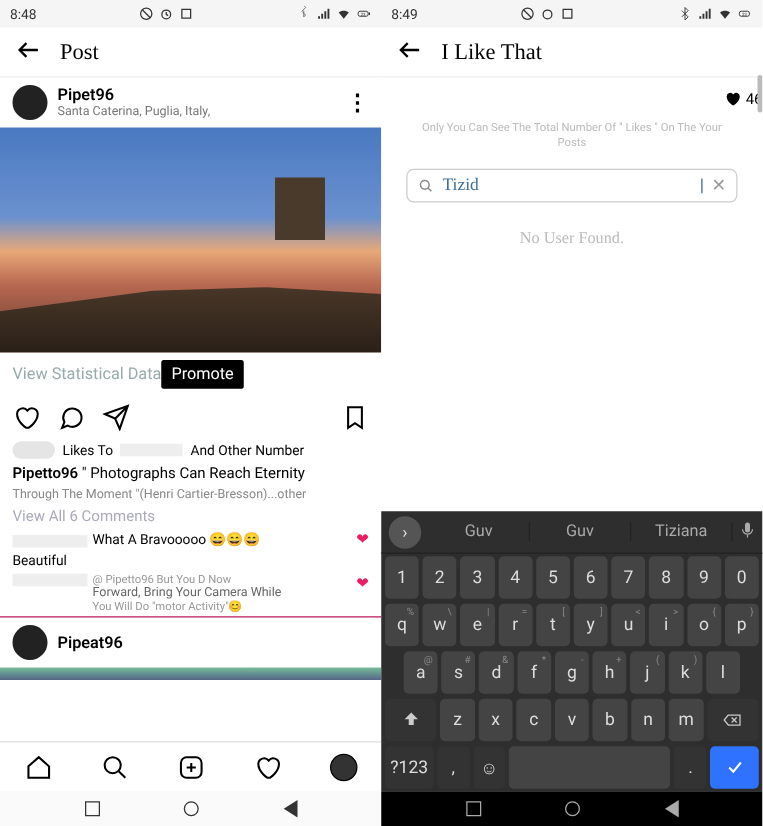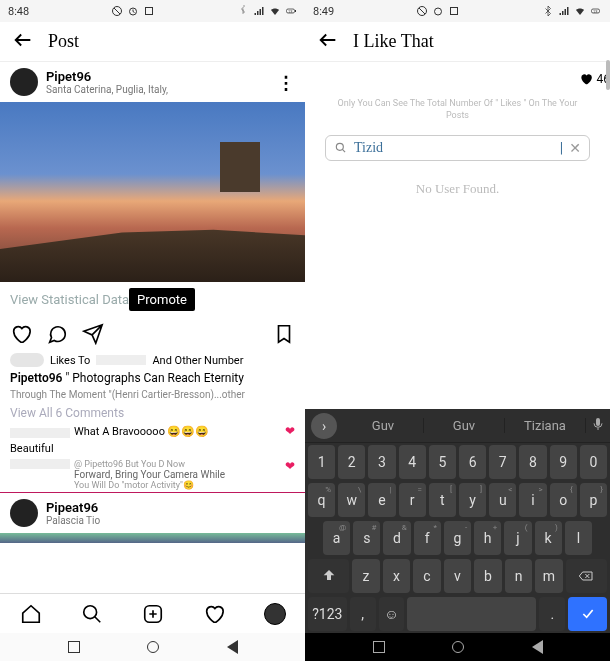--- a/index.html
+++ b/index.html
@@ -189,21 +189,20 @@
       <div style="font-size:10px;color:#666">Forward, Bring Your Camera While</div>
       <div style="font-size:9px;color:#999">You Will Do "motor Activity"😊</div>
     </div>
     <span class="heart-red">❤</span>
   </div>
 
   <div class="userrow" style="border-top:1px solid #be185d">
     <div class="avatar"></div>
     <div class="usercol">
       <span class="username">Pipeat96</span>
-      <span class="location">Palascia Tio</span>
     </div>
   </div>
   <div style="height:10px;background:linear-gradient(#7b9,#568)"></div>
 
   <div class="bottomnav">
     <svg viewBox="0 0 24 24">
         <path d="M3 11l9-8 9 8v10H3z" fill="none" stroke="#000" stroke-width="1.8"></path>
       </svg>
     <svg viewBox="0 0 24 24">
         <circle cx="10" cy="10" r="7" fill="none" stroke="#000" stroke-width="1.8"></circle>

